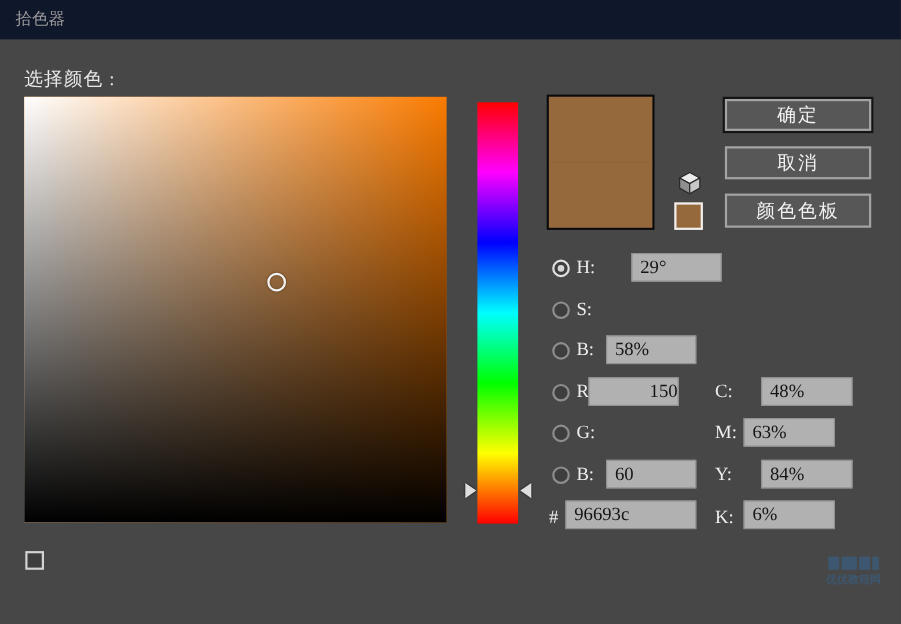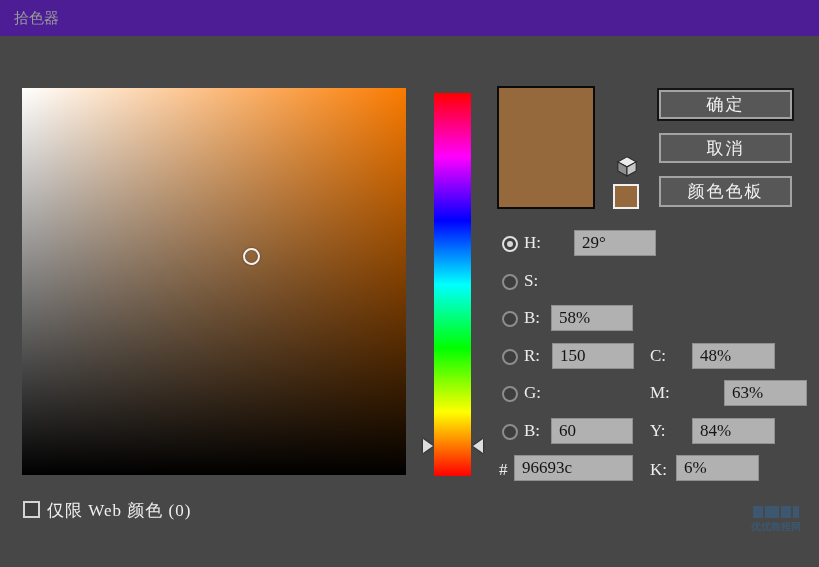--- a/index.html
+++ b/index.html
@@ -1,21 +1,21 @@
 <!DOCTYPE html>
 <html><head>
 <meta charset="utf-8">
 <style>
   html,body{margin:0;padding:0;}
   body{width:819px;height:567px;position:relative;overflow:hidden;
        font-family:"Liberation Serif","DejaVu Serif",serif;background:#474747;}
   .abs{position:absolute;}
 
   
-  .titlebar{left:0;top:0;width:819px;height:36px;background:#4c1d95;}
+  .titlebar{left:0;top:0;width:819px;height:36px;background:#0f172a;}
   .titlebar .title{left:14px;top:0;line-height:36px;font-size:15px;color:#9a9a9a;
        font-family:"Liberation Sans","DejaVu Sans",sans-serif;}
 
   
   .dlg{left:0;top:36px;width:819px;height:531px;background:#474747;}
 
   .prompt{left:22px;top:24px;font-size:17px;color:#e8e8e8;letter-spacing:1px;}
 
   
   .sv-field{left:22px;top:52px;width:384px;height:387px;cursor:crosshair;
@@ -79,20 +79,21 @@
 </style>
 </head>
 <body>
 
 <div class="abs titlebar">
   <span class="abs title">拾色器</span>
 </div>
 
 <div class="abs dlg">
 
+  <div class="abs prompt">选择颜色 :</div>
 
   <div class="abs sv-field">
     <div class="abs sv-cursor"></div>
   </div>
 
   <div class="abs hue-strip"></div>
   <div class="abs hue-arrow left"></div>
   <div class="abs hue-arrow right"></div>
 
   <div class="abs preview">
@@ -117,46 +118,45 @@
 
   <div class="abs radio" style="top:238px"></div>
   <span class="abs flabel" style="left:524px;top:235px">S:</span>
 
   <div class="abs radio" style="top:275px"></div>
   <span class="abs flabel" style="left:524px;top:272px">B:</span>
   <input class="abs field" style="left: 551px; top: 269px;" value="58%">
 
   <div class="abs radio" style="top:313px"></div>
   <span class="abs flabel" style="left:524px;top:310px">R:</span>
-  <input class="abs field" style="left: 552px; top: 307px;" value="150">
+  <input class="abs field" style="left: 535px; top: 307px; text-align: right;" value="150">
 
   <div class="abs radio" style="top:350px"></div>
   <span class="abs flabel" style="left:524px;top:347px">G:</span>
 
   <div class="abs radio" style="top:388px"></div>
   <span class="abs flabel" style="left:524px;top:385px">B:</span>
   <input class="abs field" style="left: 551px; top: 382px;" value="60">
 
   <span class="abs flabel" style="left:499px;top:424px">#</span>
   <input class="abs field hex" style="left: 514px; top: 419px;" value="96693c">
 
   <span class="abs flabel" style="left:650px;top:310px">C:</span>
   <input class="abs field cmyk" style="left: 676px; top: 307px; margin-left: 16px;" value="48%">
 
   <span class="abs flabel" style="left:650px;top:347px">M:</span>
-  <input class="abs field cmyk" style="left: 676px; top: 344px; margin-left: 48px;" value="63%">
+  <input class="abs field cmyk" style="left: 676px; top: 344px;" value="63%">
 
   <span class="abs flabel" style="left:650px;top:385px">Y:</span>
   <input class="abs field cmyk" style="left: 692px; top: 382px;" value="84%">
 
   <span class="abs flabel" style="left:650px;top:424px">K:</span>
   <input class="abs field cmyk" style="left: 676px; top: 419px;" value="6%">
 
   <div class="abs checkbox"></div>
-  <span class="abs web-label">仅限 Web 颜色 (0)</span>
 
   <div class="abs watermark">
     <div class="logo">
       <i></i>
         <i style="width:14px"></i>
         <i></i>
         <i style="width:6px"></i>
     </div>
     <div class="site">优优教程网</div>
   </div>

